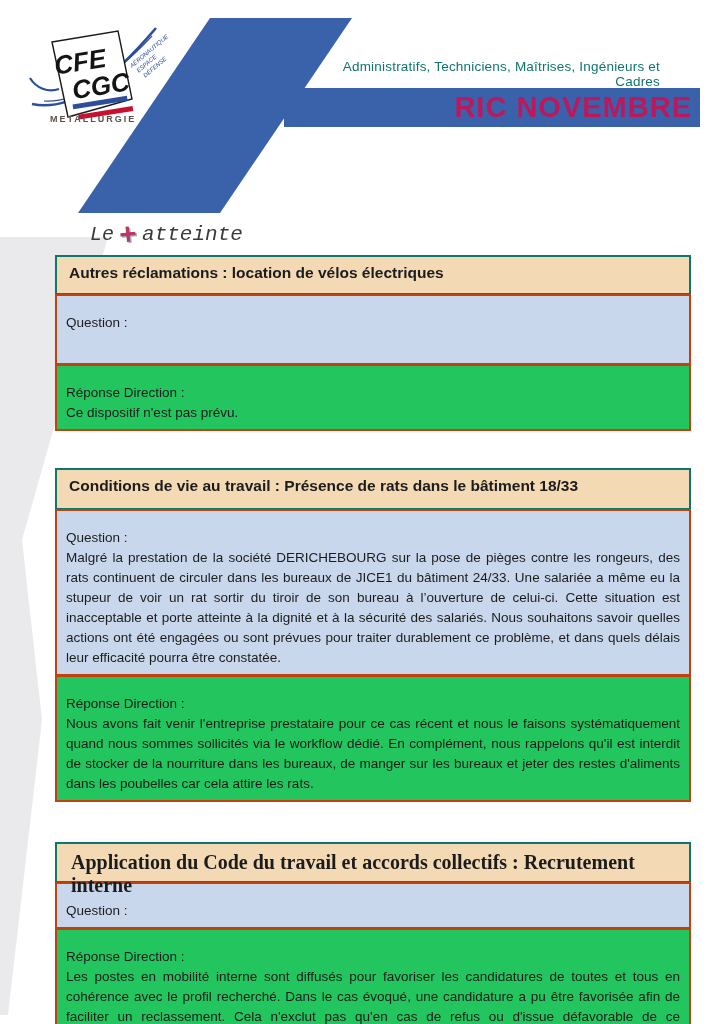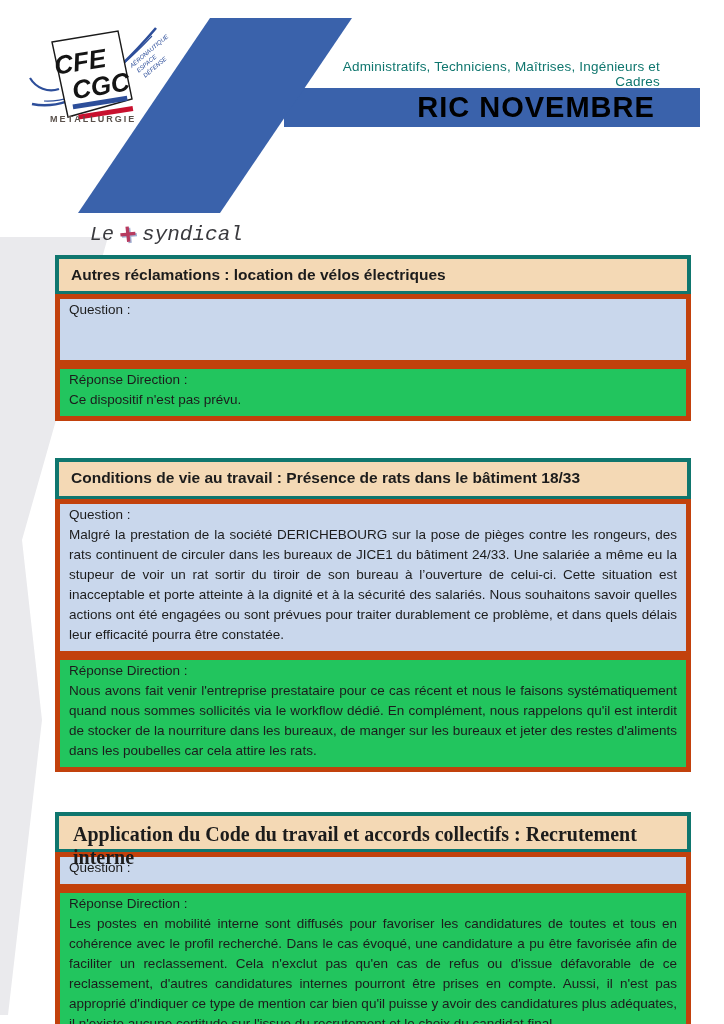--- a/index.html
+++ b/index.html
@@ -6,42 +6,42 @@
   .page{position:relative;width:724px;height:1024px;background:#ffffff;overflow:hidden;
         font-family:"Liberation Sans",sans-serif;color:#1c1c1c;}
   
   .watermark{position:absolute;left:0;top:0;width:724px;height:1024px;background:#eaeaed;
     clip-path:polygon(0px 237px,108px 237px,22px 540px,42px 720px,8px 1015px,0px 1015px);}
   
   .hdr-svg{position:absolute;left:0;top:0;}
   .tagline{position:absolute;left:295px;top:59px;width:365px;text-align:right;
     font-size:13.5px;color:#0f766e;letter-spacing:.2px;}
   .banner-title{position:absolute;left:380px;top:88px;width:312px;height:51px;line-height:39px;
-    text-align:center;color:#000000;font-weight:bold;font-size:29px;letter-spacing:1px;}
+    text-align:right;color:#be185d;font-weight:bold;font-size:29px;letter-spacing:1px;}
   .metallurgie{position:absolute;left:50px;top:114px;font-size:9px;font-weight:bold;
     letter-spacing:2px;color:#5a514b;}
   .slogan{position:absolute;left:90px;top:222px;display:flex;align-items:flex-end;
     color:#3a3a3e;font-family:Liberation Mono, monospace;font-style:italic;}
   .slogan .le{font-size:20px;line-height:26px;}
   .slogan .plus{font-size:30px;line-height:24px;font-weight:bold;font-style:italic;
     color:#b73a5f;margin:0 5px;display:inline-block;transform:rotate(-6deg);
     text-shadow:1.5px 1.5px 0 rgba(45,78,154,.45);}
   .slogan .syndical{font-size:21px;line-height:26px;}
   
   .sections{position:absolute;left:55px;top:255px;width:636px;}
   section{display:block;}
   .s2{margin-top:37px;}
   .s3{margin-top:40px;}
-  .qa-title{border:4px solid #0f766e;background:#f4d9b5;font-weight:bold;font-size:15.5px;
+  .qa-title{border:2px solid #0f766e;background:#f4d9b5;font-weight:bold;font-size:15.5px;
     padding:7px 12px 0 12px;box-sizing:border-box;}
   .s1 .qa-title{height:40px;}
   .s2 .qa-title{height:42px;}
   .s3 .qa-title{height:41px;font-family:"Liberation Serif",serif;font-size:20px;padding-left:14px;}
-  .qa-q,.qa-a{border:5px solid #c2410c;margin-top:-1px;box-sizing:border-box;
-    padding:1px 9px 6px 9px;font-size:13.5px;line-height:20px;}
+  .qa-q,.qa-a{border:2px solid #c2410c;margin-top:-1px;box-sizing:border-box;
+    padding:17px 9px 6px 9px;font-size:13.5px;line-height:20px;}
   .qa-q{background:#c9d7ec;}
   .qa-a{background:#22c55e;}
   .qa-body{text-align:justify;}
   .s1 .qa-q{min-height:71px;}
   .s1 .qa-a{min-height:50px;}
   .s2 .qa-q{min-height:143px;}
   .s2 .qa-a{min-height:102px;}
   .s3 .qa-q{min-height:33px;}
   .s3 .qa-a{min-height:127px;}
 </style>
@@ -77,21 +77,21 @@
 
   <div class="metallurgie">METALLURGIE</div>
 
   <div class="tagline">Administratifs, Techniciens, Maîtrises, Ingénieurs et Cadres</div>
 
   <div class="banner-title">RIC NOVEMBRE</div>
 
   <div class="slogan">
     <span class="le">Le</span>
     <span class="plus">+</span>
-    <span class="syndical">syndical</span>
+    <span class="syndical">atteinte</span>
   </div>
 
   <main class="sections">
 
     <section class="s1">
       <div class="qa-title">Autres réclamations : location de vélos électriques</div>
       <div class="qa-q">
         <div class="qa-label">Question :</div>
       </div>
       <div class="qa-a">

